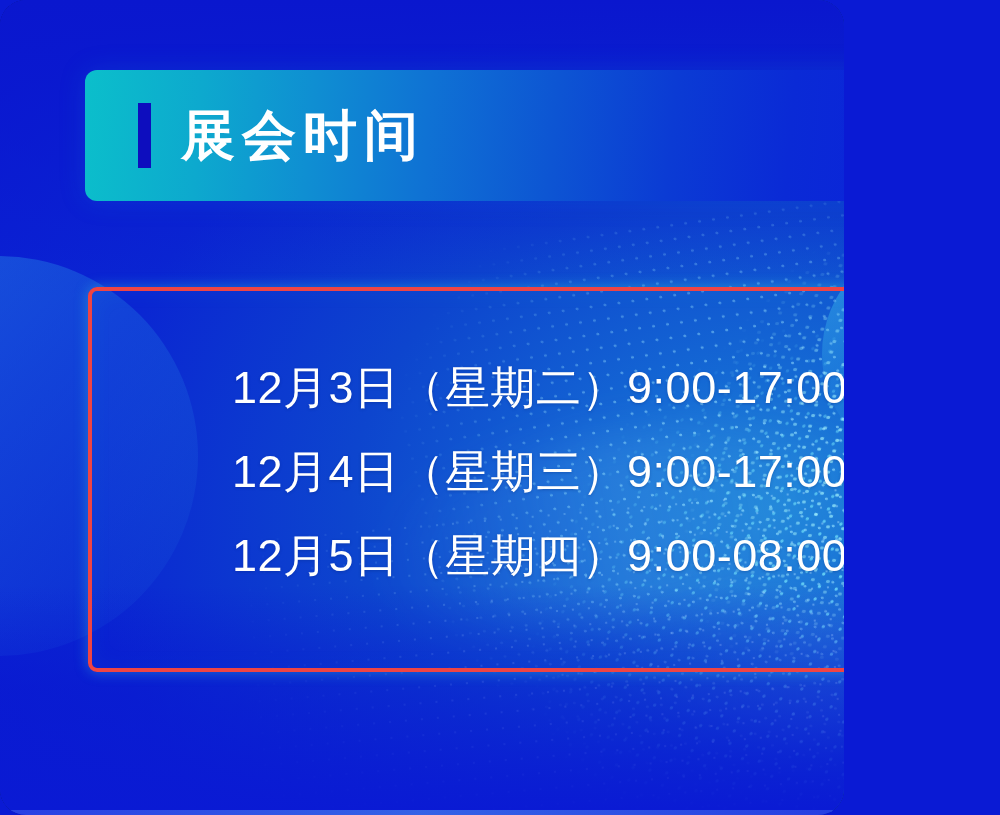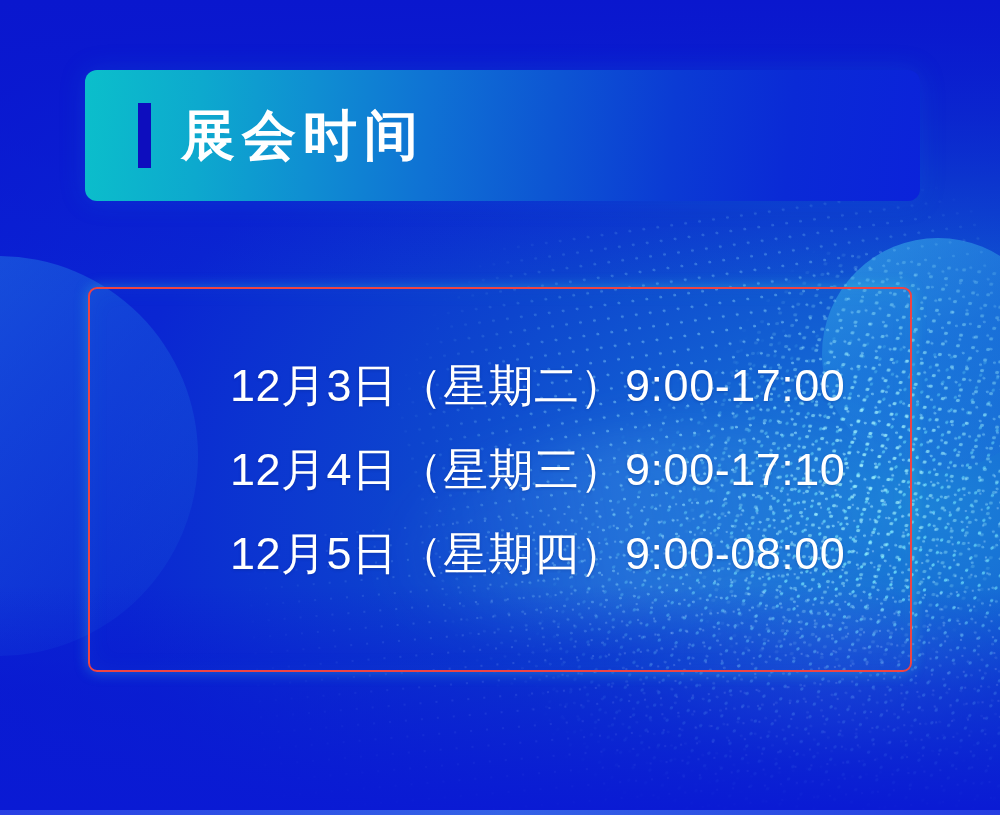--- a/index.html
+++ b/index.html
@@ -7,24 +7,25 @@
     margin: 0;
     padding: 0;
     background: #0A1AD4;
   }
   body {
     font-family: "Liberation Sans", "DejaVu Sans", sans-serif;
   }
 
   .poster {
     position: relative;
-    width: 1000px;
+    width: 844px;
     height: 815px;
     overflow: hidden;
     background: #000000;
+    border-radius: 26px;
   }
 
   
   .bg-base {
     position: absolute;
     inset: 0;
     background:
       radial-gradient(120% 95% at 92% 62%, #1C82D8 0%, #1468D4 18%, #0D45CE 42%, #0A26D2 68%, #0A1AD4 100%),
       linear-gradient(160deg, #0A1ACF 0%, #0B22D6 35%, #0D30D0 62%, #0A19D2 100%);
   }
@@ -167,21 +168,21 @@
     letter-spacing: 7px;
     line-height: 74px;
     white-space: nowrap;
   }
 
   
   .info-frame {
     position: absolute;
     left: 88px; top: 287px;
     width: 824px; height: 385px;
-    border: 2px solid #ef4444;
+    border: 4px solid #ef4444;
     border-radius: 9px;
     box-sizing: border-box;
     box-shadow: 0 0 14px rgba(60,240,224,0.35),
                 inset 0 0 24px rgba(60,240,224,0.05);
   }
   .schedule-list {
     position: absolute;
     left: 140px; top: 72px;
     display: flex;
     flex-direction: column;
@@ -221,18 +222,18 @@
   <div class="bg-bottomline"></div>
 
   <div class="header-banner">
     <div class="header-accent-bar"></div>
     <div class="header-title">展会时间</div>
   </div>
 
   <div class="info-frame">
     <div class="schedule-list">
       <div class="schedule-row">12月3日（星期二）9:00-17:00</div>
-      <div class="schedule-row">12月4日（星期三）9:00-17:10</div>
+      <div class="schedule-row">12月4日（星期三）9:00-17:00</div>
       <div class="schedule-row">12月5日（星期四）9:00-08:00</div>
     </div>
   </div>
 
 </div>
 
 </body></html>

